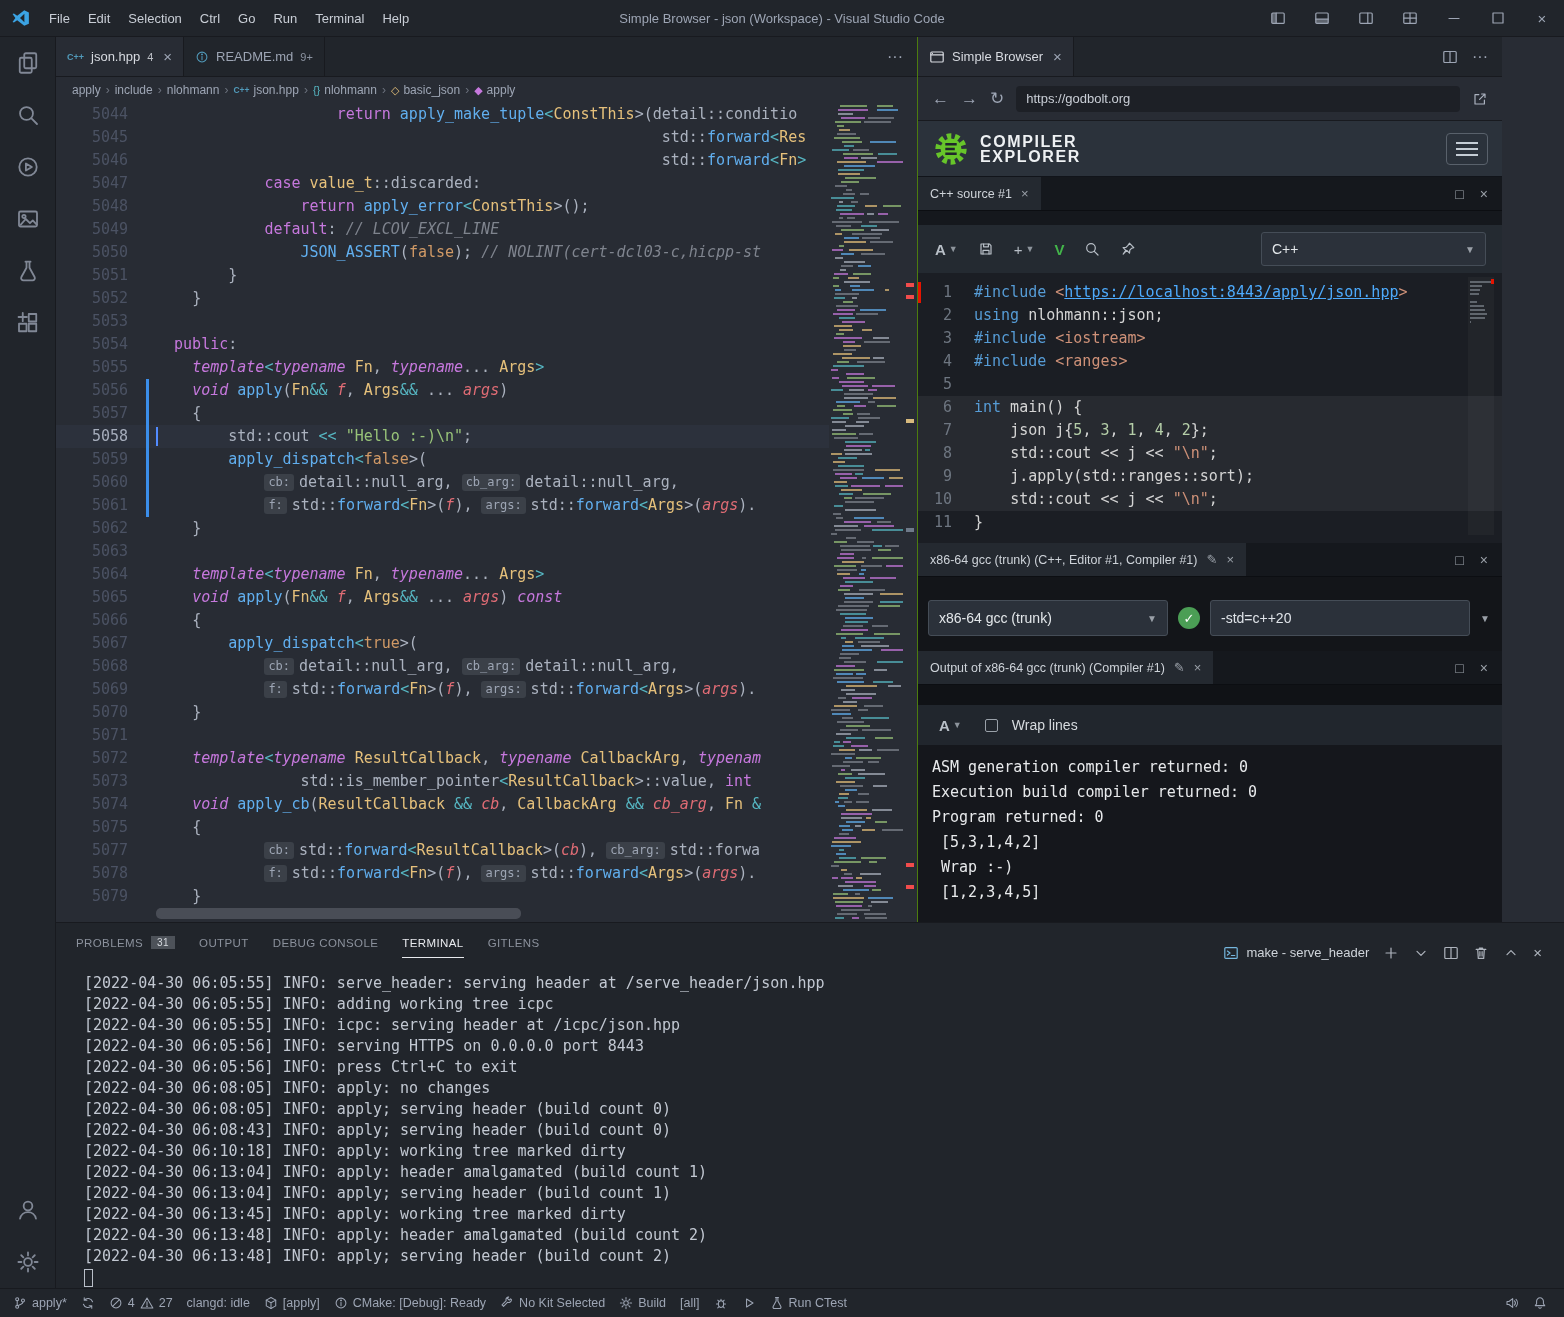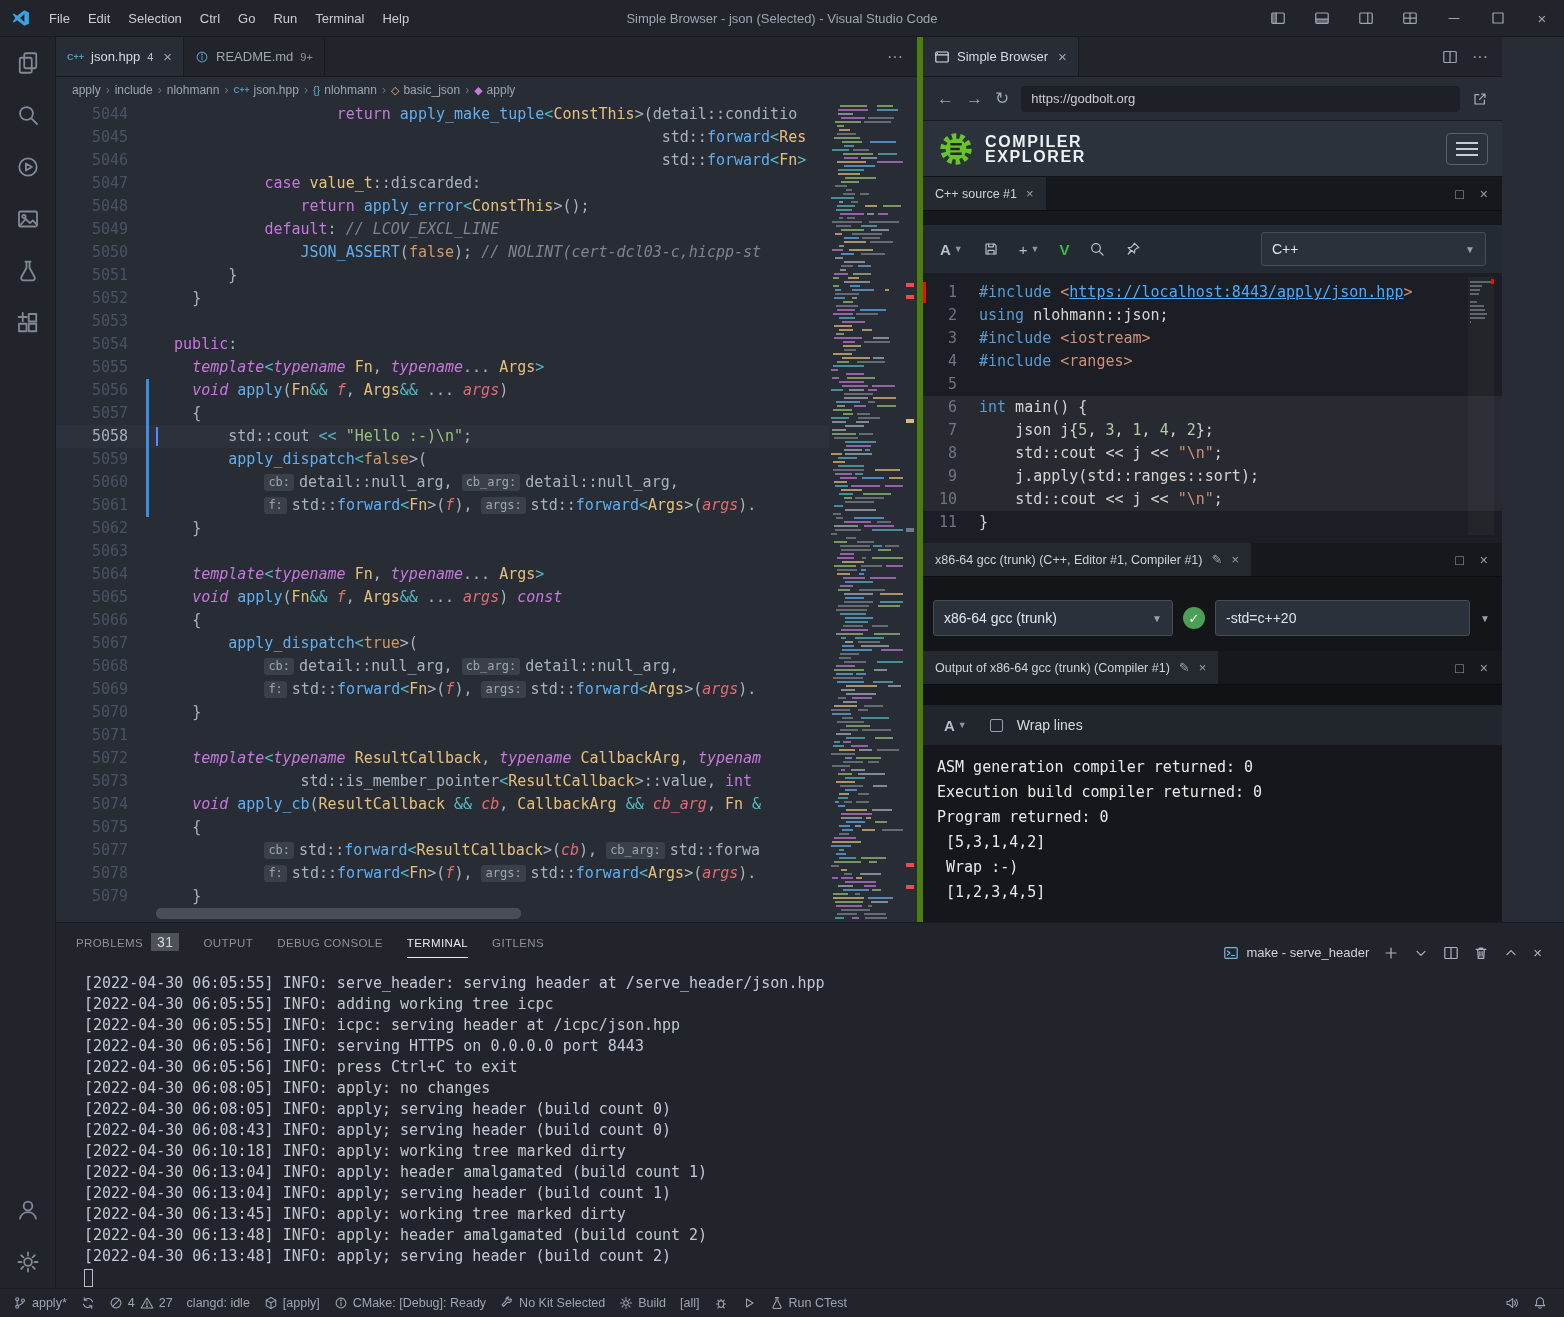--- a/index.html
+++ b/index.html
@@ -56,21 +56,21 @@
   .tok-num{color:#d19a66}
   .tok-param{color:#e06c75;font-style:italic}
   .tok-op{color:#56b6c2}
   .tok-pl{color:#abb2bf}
   .tok-hint{display:inline-block;background:#3b4048;color:#9da5b4;border-radius:3px;padding:0 4px;margin-right:5px;font-size:12px;line-height:17px;vertical-align:1px}
   .minimap{position:absolute;top:0;bottom:0;right:14px;width:74px;background:#282c34;z-index:4;overflow:hidden}
   .ruler{position:absolute;top:0;bottom:0;right:0;width:14px;background:#282c34;z-index:4}
   .hscroll{position:absolute;left:100px;bottom:3px;width:365px;height:11px;background:rgba(160,165,175,.28);border-radius:5px;z-index:5}
 
   
-  .browser-region{position:absolute;top:37px;left:917px;width:585px;height:885px;display:flex;flex-direction:column;background:#16181c;border-left:6px solid #4d7c0f}
+  .browser-region{position:absolute;top:37px;left:917px;width:585px;height:885px;display:flex;flex-direction:column;background:#16181c;border-left:1px solid #4d7c0f}
   .navbar{height:44px;background:#282c34;border-bottom:1px solid #181a1f;display:flex;align-items:center;gap:12px;padding:0 14px}
   .nav-glyph{color:#9da5b4;font-size:17px}
   .urlbox{flex:1;height:26px;background:#1d2026;border:none;border-radius:4px;padding:0 10px;color:#c9ced6;font-size:13px;font-family:"Liberation Sans",sans-serif}
   .page{flex:1;display:flex;flex-direction:column;background:#16181c}
   .ce-topbar{height:56px;background:#2b323b;display:flex;align-items:center;gap:10px;padding:0 14px;border-bottom:1px solid #11141a}
   .ce-logotext{font-weight:bold;font-size:16px;line-height:15px;letter-spacing:1.6px;color:#eef1f3}
   .hamburger{margin-left:auto;width:42px;height:32px;border:1px solid #59616b;border-radius:4px;display:flex;flex-direction:column;justify-content:center;gap:4px;align-items:center}
   .hamburger i{display:block;width:22px;height:2px;background:#c5cdd5}
   .pane-header{height:34px;background:#15181d;display:flex;align-items:stretch;border-bottom:1px solid #0c0e12}
   .pane-tab{background:#242930;display:flex;align-items:center;gap:9px;padding:0 12px;font-size:12.5px;color:#ced3d9;margin-right:1px}
@@ -106,21 +106,21 @@
   .out-content{flex:1;background:#15171c;padding:10px 0 0 14px;overflow:hidden;position:relative}
   .out-line{white-space:pre;font-family:"DejaVu Sans Mono",monospace;font-size:15px;line-height:25px;color:#e8eaec}
 
   
   .panel{position:absolute;top:922px;left:56px;right:0;height:366px;background:#21252b;border-top:1px solid #181a1f;display:flex;flex-direction:column;z-index:4}
   .panel-tabbar{height:38px;display:flex;align-items:flex-end;padding:0 8px}
   .ptab{display:flex;align-items:center;gap:8px;padding:0 12px;height:100%;font-size:11.5px;letter-spacing:.4px;color:#8b919c}
   .ptab .lbl{padding:10px 0 8px}
   .ptab.active{color:#e8eaee}
   .ptab.active .lbl{border-bottom:1px solid #e8eaee}
-  .pbadge{background:#4d5259;color:#d5d9de;font-size:14px;border-radius:0;padding:1px 6px}
+  .pbadge{background:#4d5259;color:#d5d9de;font-size:10px;border-radius:0;padding:1px 6px}
   .panel-right{margin-left:auto;display:flex;align-items:center;gap:14px;padding-right:14px;color:#aeb4bd}
   .term-select{display:flex;align-items:center;gap:7px;color:#cfd4da;font-size:13px}
   .term-content{flex:1;padding:12px 0 0 28px;overflow:hidden}
   .term-line{height:21px;line-height:21px;white-space:pre;font-family:"DejaVu Sans Mono",monospace;font-size:15px;color:#c2c8d2}
   .term-cursor{width:9px;height:18px;border:1px solid #b9bfc9;margin-top:2px}
 
   
   .statusbar{position:absolute;bottom:0;left:0;right:0;height:29px;background:#21252b;border-top:1px solid #181a1f;display:flex;align-items:center;color:#9da5b4;font-size:12.5px;z-index:11}
   .sb-left{display:flex;align-items:center;height:100%;padding-left:6px}
   .sb-right{margin-left:auto;display:flex;align-items:center;height:100%;padding-right:10px}
@@ -138,21 +138,21 @@
   <div class="menubar" id="menu-bar">
       <span class="menu-item">File</span>
       <span class="menu-item">Edit</span>
       <span class="menu-item">Selection</span>
       <span class="menu-item">Ctrl</span>
       <span class="menu-item">Go</span>
       <span class="menu-item">Run</span>
       <span class="menu-item">Terminal</span>
       <span class="menu-item">Help</span>
     </div>
-  <div class="win-title">Simple Browser - json (Selected) - Visual Studio Code</div>
+  <div class="win-title">Simple Browser - json (Workspace) - Visual Studio Code</div>
   <div class="win-controls">
     <span class="wc">
         <svg width="16" height="16" viewBox="0 0 16 16" fill="none" stroke="currentColor" stroke-width="1.2" stroke-linecap="round" stroke-linejoin="round">
           <rect x="1.8" y="3" width="12.4" height="10.4" rx="1"></rect>
           <path d="M6.2 3v10.4"></path>
           <rect x="1.8" y="3" width="4.4" height="10.4" fill="currentColor" stroke="none" opacity=".5"></rect>
         </svg>
       </span>
     <span class="wc">
         <svg width="16" height="16" viewBox="0 0 16 16" fill="none" stroke="currentColor" stroke-width="1.2" stroke-linecap="round" stroke-linejoin="round">

